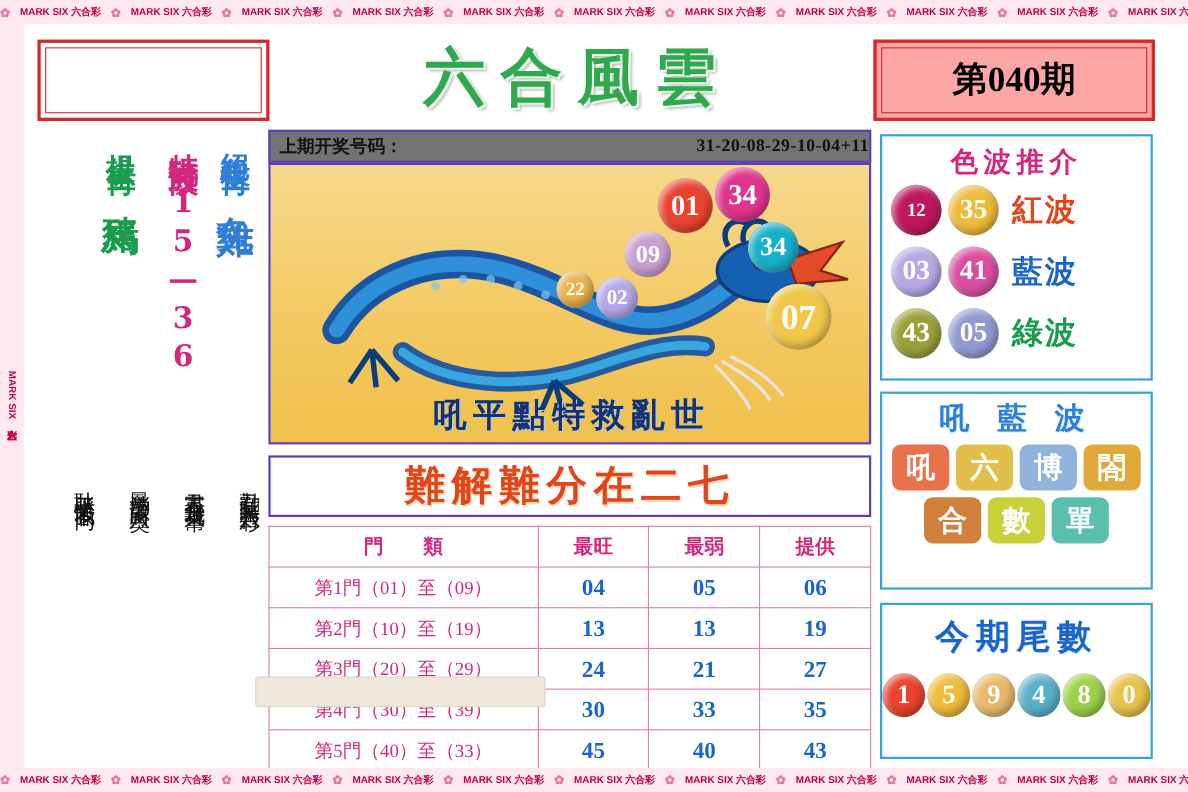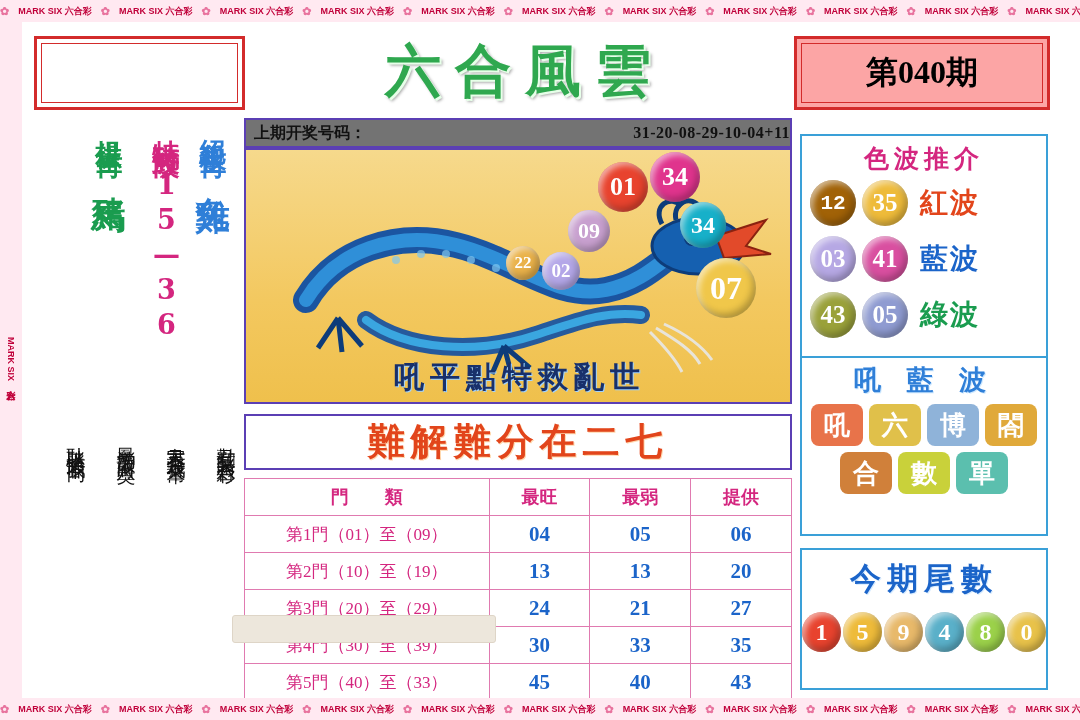--- a/index.html
+++ b/index.html
@@ -355,21 +355,21 @@
             <tr>
               <td class="range">第1門（01）至（09）</td>
               <td class="num">04</td>
               <td class="num">05</td>
               <td class="num">06</td>
             </tr>
             <tr>
               <td class="range">第2門（10）至（19）</td>
               <td class="num">13</td>
               <td class="num">13</td>
-              <td class="num">20</td>
+              <td class="num">19</td>
             </tr>
             <tr>
               <td class="range">第3門（20）至（29）</td>
               <td class="num">24</td>
               <td class="num">21</td>
               <td class="num">27</td>
             </tr>
             <tr>
               <td class="range">第4門（30）至（39）</td>
               <td class="num">30</td>
@@ -383,25 +383,25 @@
               <td class="num">43</td>
             </tr>
           </tbody>
       </table>
 
       <div class="overlay-strip"></div>
     </div>
 
     <div class="right">
 
-      <div class="panel" style="top:16px;height:224px;">
+      <div class="panel" style="top:4px;height:224px;">
         <div class="panel-title" style="color:#d4267f; margin-top:6px;">色波推介</div>
         <div id="wave-rows">
             <div class="wave-row">
-              <div class="ball" style="position: relative; width: 46px; height: 46px; font-size: 21px; background: #a16207; margin-right: 6px; font-family: Liberation Mono, monospace;">12</div>
+              <div class="ball" style="position: relative; width: 46px; height: 46px; font-size: 17px; background: #be185d; margin-right: 6px;">12</div>
               <div class="ball" style="position: relative; width: 46px; height: 46px; font-size: 25px; background: rgb(238, 187, 58); margin-right: 6px;">35</div>
               <div class="wave-label" style="color: rgb(226, 69, 27);">紅波</div>
             </div>
             <div class="wave-row">
               <div class="ball" style="position: relative; width: 46px; height: 46px; font-size: 25px; background: rgb(182, 168, 228); margin-right: 6px;">03</div>
               <div class="ball" style="position: relative; width: 46px; height: 46px; font-size: 25px; background: rgb(217, 79, 160); margin-right: 6px;">41</div>
               <div class="wave-label" style="color: rgb(27, 100, 201);">藍波</div>
             </div>
             <div class="wave-row">
               <div class="ball" style="position: relative; width: 46px; height: 46px; font-size: 25px; background: rgb(154, 161, 58); margin-right: 6px;">43</div>

